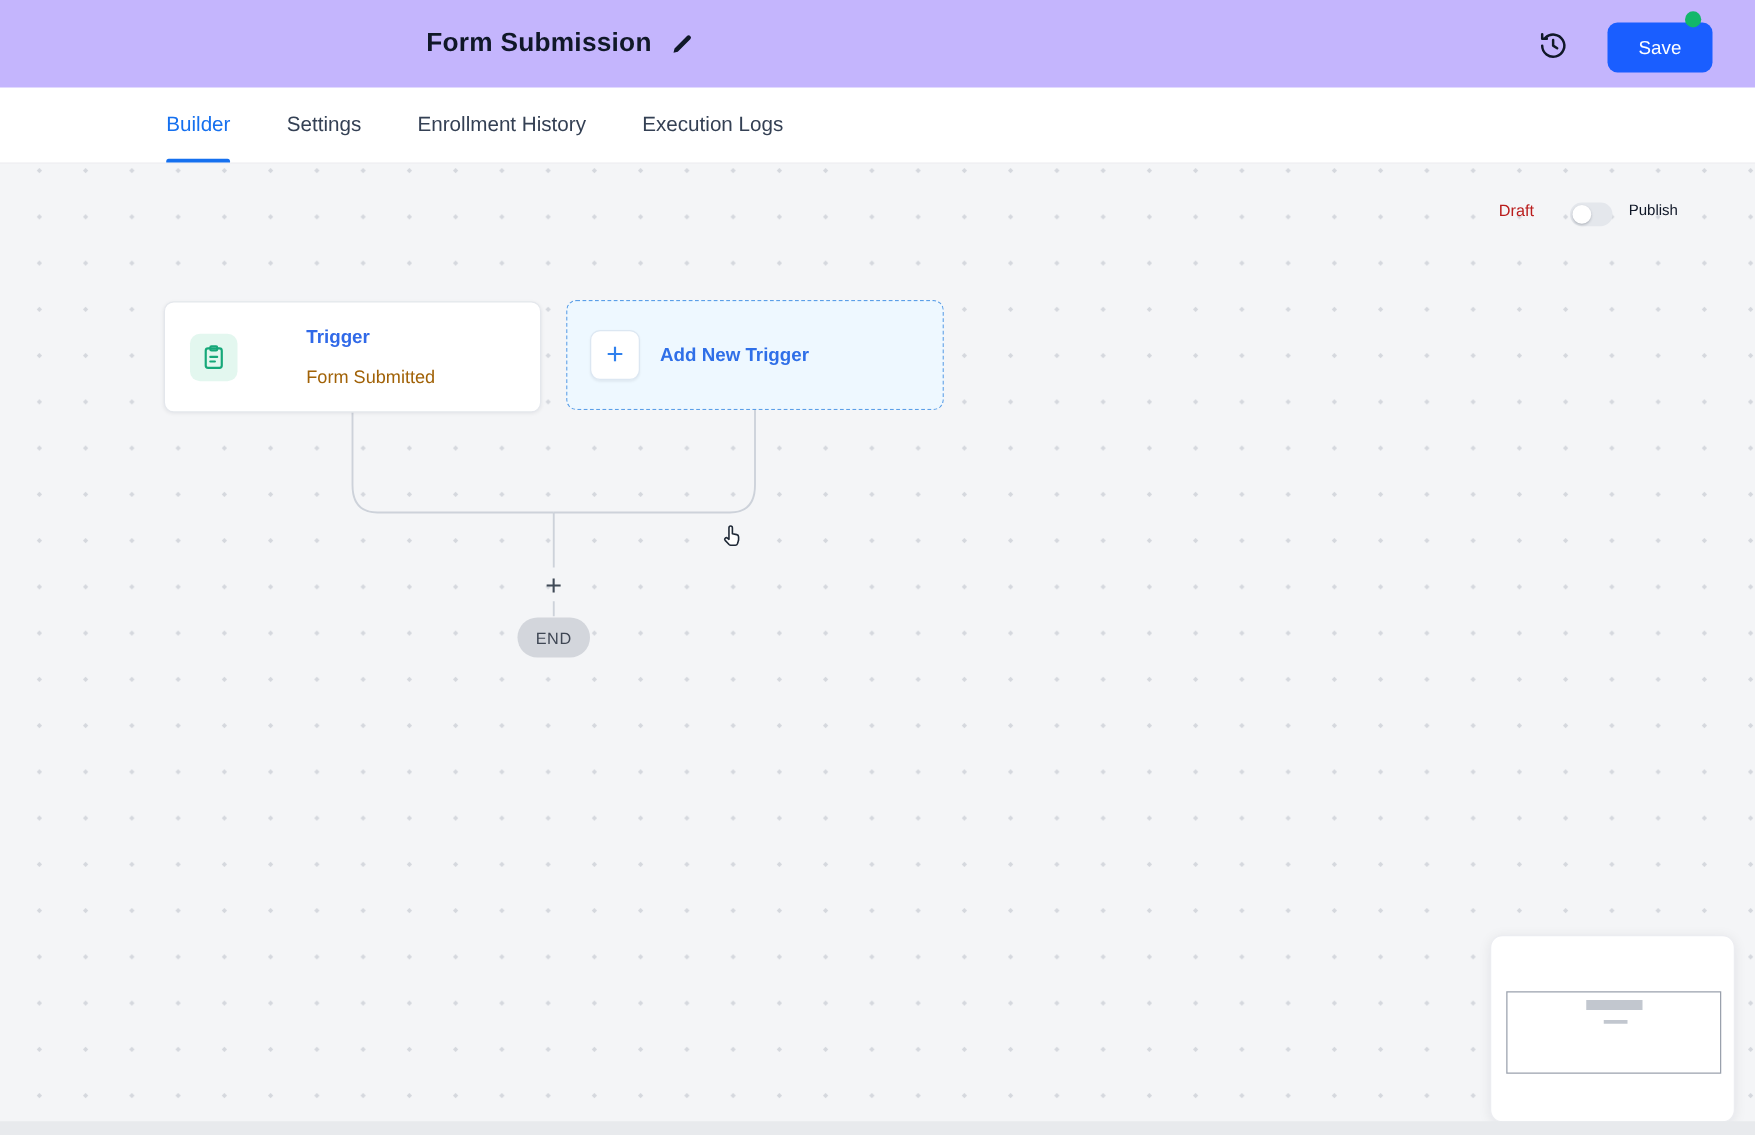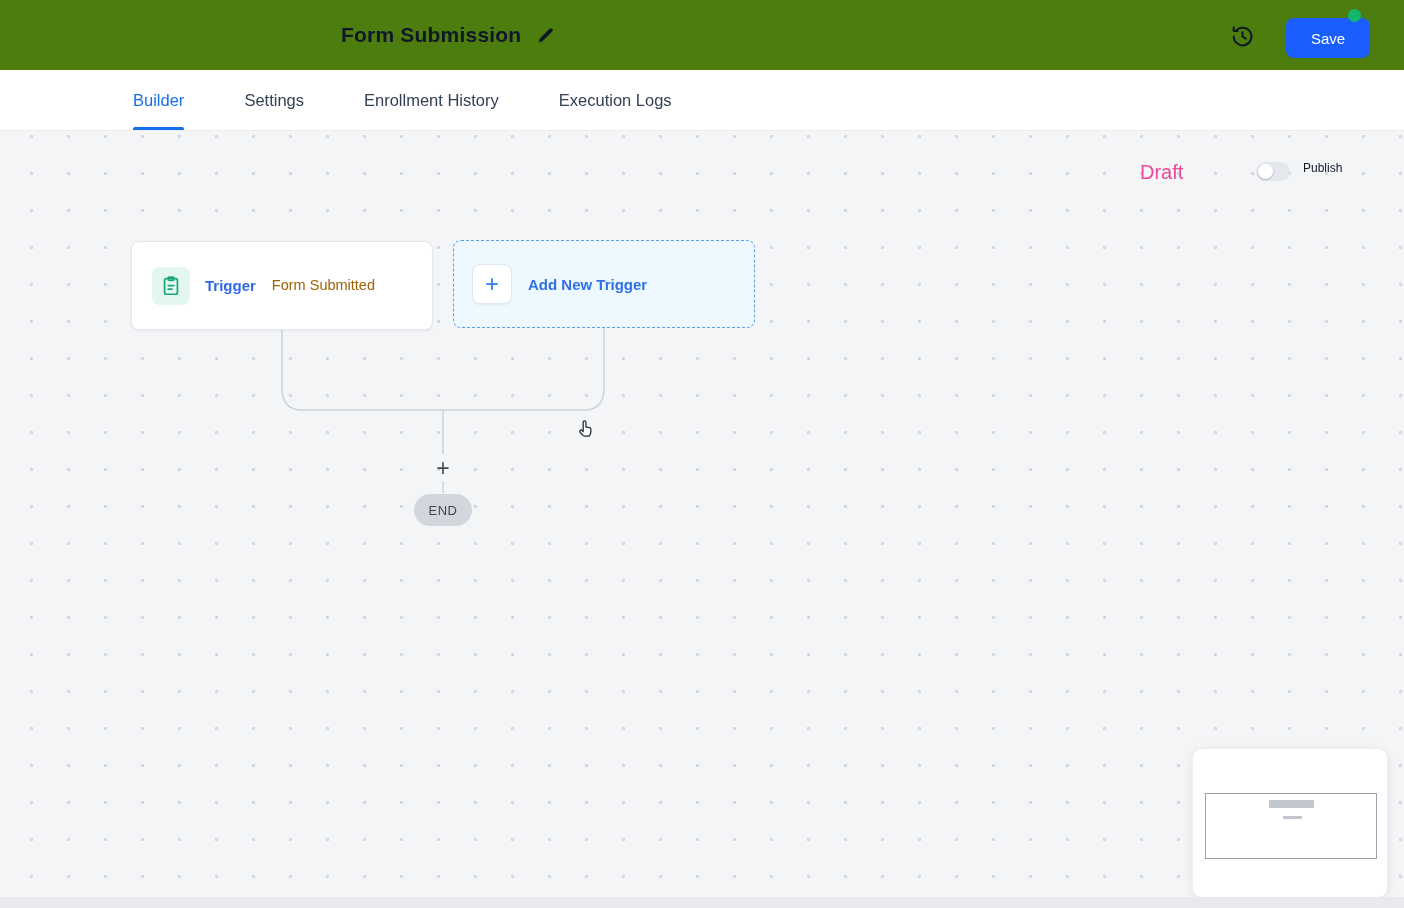--- a/index.html
+++ b/index.html
@@ -6,45 +6,45 @@
   html,body { width:1404px; height:908px; }
   body {
     font-family:"Liberation Sans", sans-serif;
     background:#ffffff;
     position:relative;
     overflow:hidden;
     color:#101828;
   }
 
   
-  .header { position:absolute; top:0; left:0; width:1404px; height:70px; background:#4d7c0f; z-index:5;padding-left:10px; }
+  .header { position:absolute; top:0; left:0; width:1404px; height:70px; background:#c4b5fd; z-index:5;padding-left:10px; }
   .title-wrap { position:absolute; left:341px; top:0; height:70px; display:flex; align-items:center; gap:16px; }
   .page-title { font-size:21px; font-weight:700; color:#101828; letter-spacing:0.2px; }
   .edit-icon { width:18px; height:18px; display:inline-flex; cursor:pointer; }
   .history-btn { position:absolute; left:1227px; top:21px; width:30px; height:30px; display:flex; align-items:center; justify-content:center; cursor:pointer; background:none; border:none; }
   .save-btn {
     position:absolute; left:1286px; top:18px; width:84px; height:40px;
     background:#1A5EFF; color:#fff; border:none; border-radius:8px;
     font-size:15px; font-weight:500; cursor:pointer; font-family:inherit;
   }
   .save-dot { position:absolute; left:1348px; top:9px; width:13px; height:13px; border-radius:50%; background:#12B76A; }
 
   
   .tabbar { position:absolute; top:70px; left:0; width:1404px; height:61px; background:#fff; border-bottom:1px solid #ececf0; z-index:4; }
-  .tabs { position:absolute; left:133px; top:0; height:60px; display:flex; gap:60px; }
+  .tabs { position:absolute; left:133px; top:0; height:60px; display:flex; gap:45px; }
   .tab { display:flex; align-items:center; height:60px; font-size:16.5px; color:#344054; cursor:pointer; position:relative; white-space:nowrap; }
   .tab.active { color:#1570EF; font-weight:500; }
   .tab.active::after { content:""; position:absolute; bottom:0; left:0; right:0; height:3px; background:#1570EF; border-radius:2px 2px 0 0; }
 
   .test-workflow-btn {
     position:absolute; left:1027px; top:81px; height:40px; padding:0 22px;
     background:#E7F3FC; color:#1A94DD; border:none; border-radius:8px;
     font-size:16px; font-weight:600; cursor:pointer; font-family:inherit;
   }
-  .draft-label { position:absolute; left:1140px; top:91px; font-size:20px; color:#ec4899; }
+  .draft-label { position:absolute; left:1199px; top:91px; font-size:13px; color:#b91c1c; }
   .publish-toggle {
     position:absolute; left:1256px; top:92px; width:34px; height:19px;
     background:#E4E7EC; border-radius:10px; cursor:pointer;
   }
   .publish-toggle .knob { position:absolute; left:2px; top:2px; width:15px; height:15px; background:#fff; border-radius:50%; box-shadow:0 1px 2px rgba(16,24,40,.25); }
   .publish-label { position:absolute; left:1303px; top:91px; font-size:12px; color:#101828; }
 
   
   .canvas {
     position:absolute; top:131px; left:0; width:1404px; height:777px;
@@ -54,21 +54,21 @@
     background-position:13px 24px;
   }
 
   .node-card {
     position:absolute; background:#fff; border:1px solid #E4E7EC; border-radius:8px;
     box-shadow:0 1px 3px rgba(16,24,40,.06); display:flex; align-items:center;
     padding:0 20px; gap:15px; cursor:pointer;
   }
   .trigger-card { left:131px; top:110px; width:302px; height:89px; }
   .trigger-icon-wrap { width:38px; height:38px; border-radius:8px; background:#E3F7EF; display:flex; align-items:center; justify-content:center; flex:0 0 auto; }
-  .trigger-texts { display:flex; gap:16px; }
+  .trigger-texts { display:flex; flex-direction:column; gap:16px;margin-left:40px; }
   .trigger-title { font-size:15px; font-weight:600; color:#3069E8; }
   .trigger-subtitle { font-size:14.5px; color:#a16207; }
 
   .add-trigger-card {
     position:absolute; left:453px; top:109px; width:302px; height:88px;
     background:#EEF8FF; border:1.5px dashed #5B9FE8; border-radius:8px;
     display:flex; align-items:center; padding:0 18px; gap:16px; cursor:pointer;
   }
   .add-plus-box {
     width:40px; height:40px; background:#fff; border:1px solid #DCE7F2; border-radius:8px;

